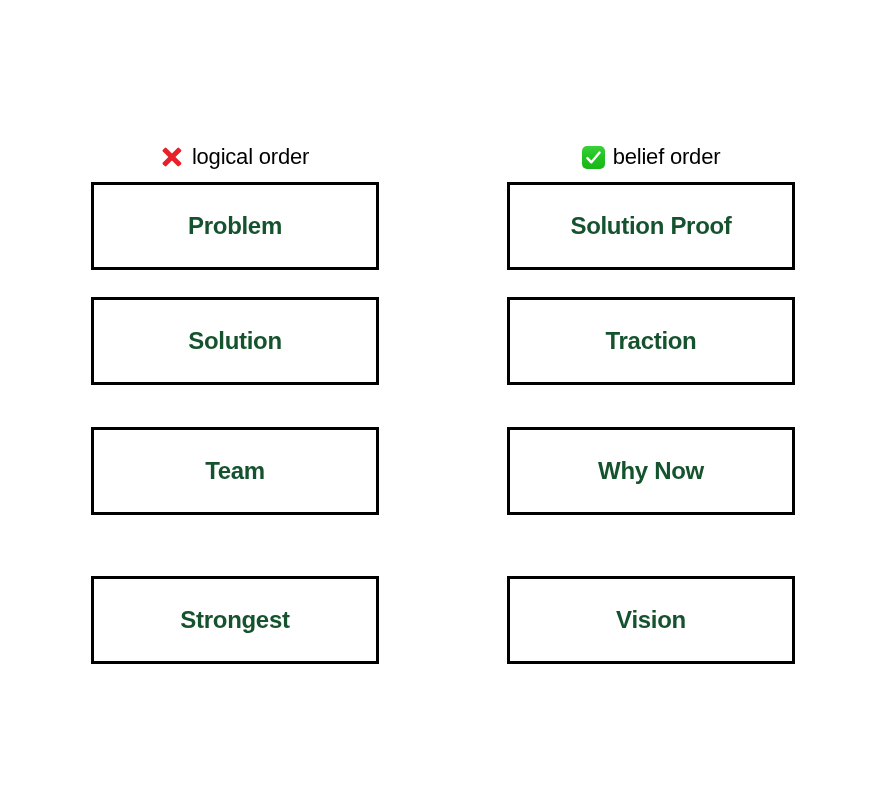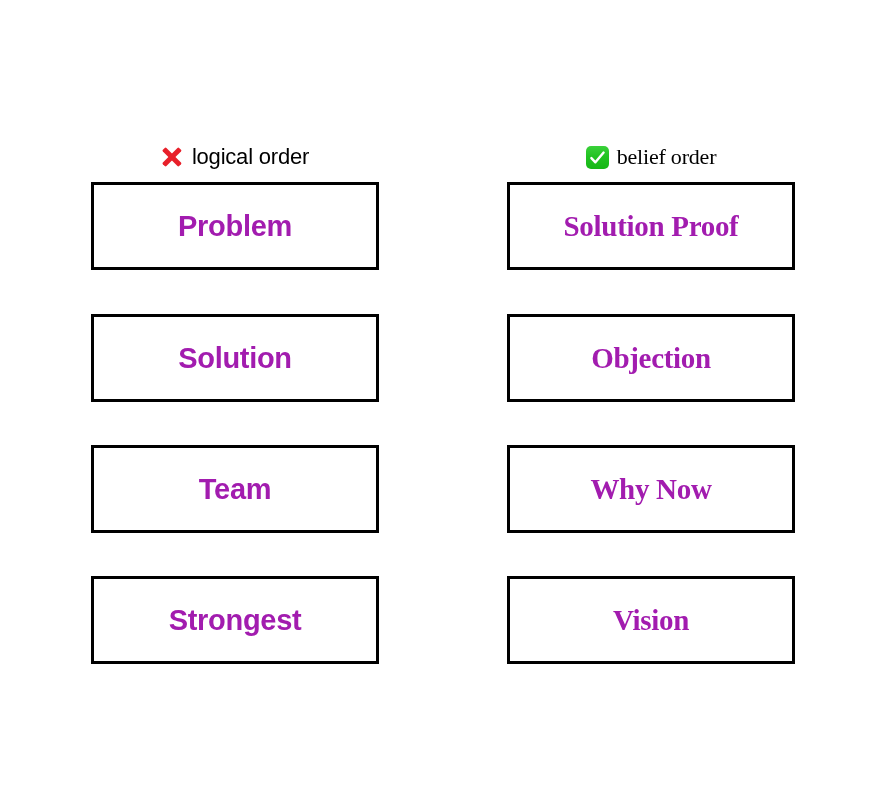--- a/index.html
+++ b/index.html
@@ -22,21 +22,21 @@
     margin-top: 12px;
   }
 
   
   .column {
     position: absolute;
     width: 288px;
     top: 120px;
   }
   #col-logical { left: 91px; }
-  #col-belief  { left: 507px; font-family: Liberation Serif, serif; }
+  #col-belief  { left: 507px; }
 
   
   .col-header {
     position: relative;
     height: 50px;
     display: flex;
     align-items: center;
     justify-content: center;
     gap: 8px;
     white-space: nowrap;
@@ -95,31 +95,31 @@
     width: 288px;
     height: 88px;
     box-sizing: border-box;
     border: 3px solid #000000;
     background: #ffffff;
     display: flex;
     align-items: center;
     justify-content: center;
   }
   .box .box-label {
-    font-size: 29px;
+    font-size: 24px;
     font-weight: 600;
-    color: #a21caf;
+    color: #14532d;
     letter-spacing: -0.3px;
     line-height: 1;
     text-align: center;
   }
 
   .row-0 { top: 50px;  }
-  .row-1 { top: 182px; }
-  .row-2 { top: 313px; }
+  .row-1 { top: 165px; }
+  .row-2 { top: 295px; }
   .row-3 { top: 444px; }
 </style>
 </head>
 <body>
 
 <div id="canvas">
 
   <div class="column" id="col-logical">
 
     <div class="col-header">
@@ -149,21 +149,21 @@
           <path d="M5.4 12.1 L9.4 16.3 L17.6 6.6" fill="none" stroke="#ffffff" stroke-width="2.4" stroke-linecap="round" stroke-linejoin="round"></path>
         </svg>
       </span>
       <span class="header-label">belief order</span>
     </div>
 
     <div class="box row-0">
       <span class="box-label">Solution Proof</span>
     </div>
     <div class="box row-1">
-      <span class="box-label">Objection</span>
+      <span class="box-label">Traction</span>
     </div>
     <div class="box row-2">
       <span class="box-label">Why Now</span>
     </div>
     <div class="box row-3">
       <span class="box-label">Vision</span>
     </div>
   </div>
 
 </div>

